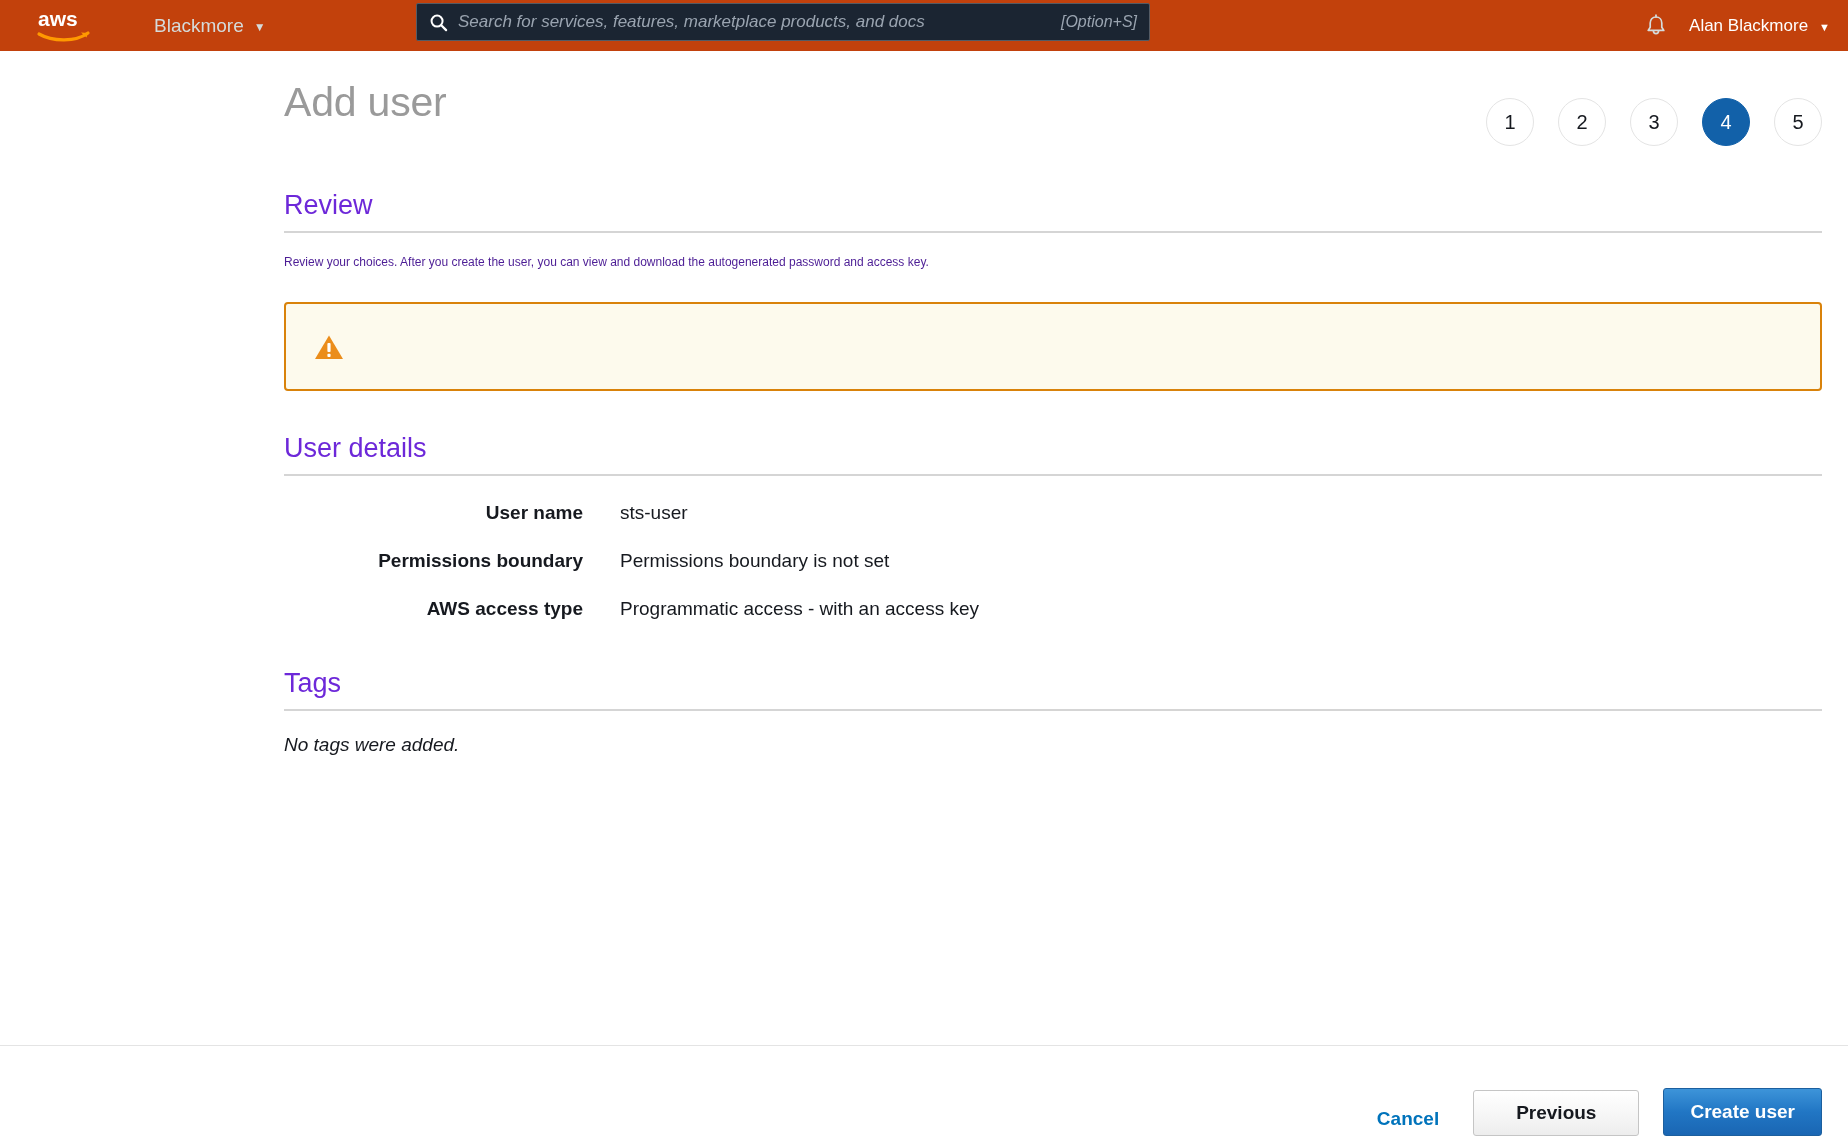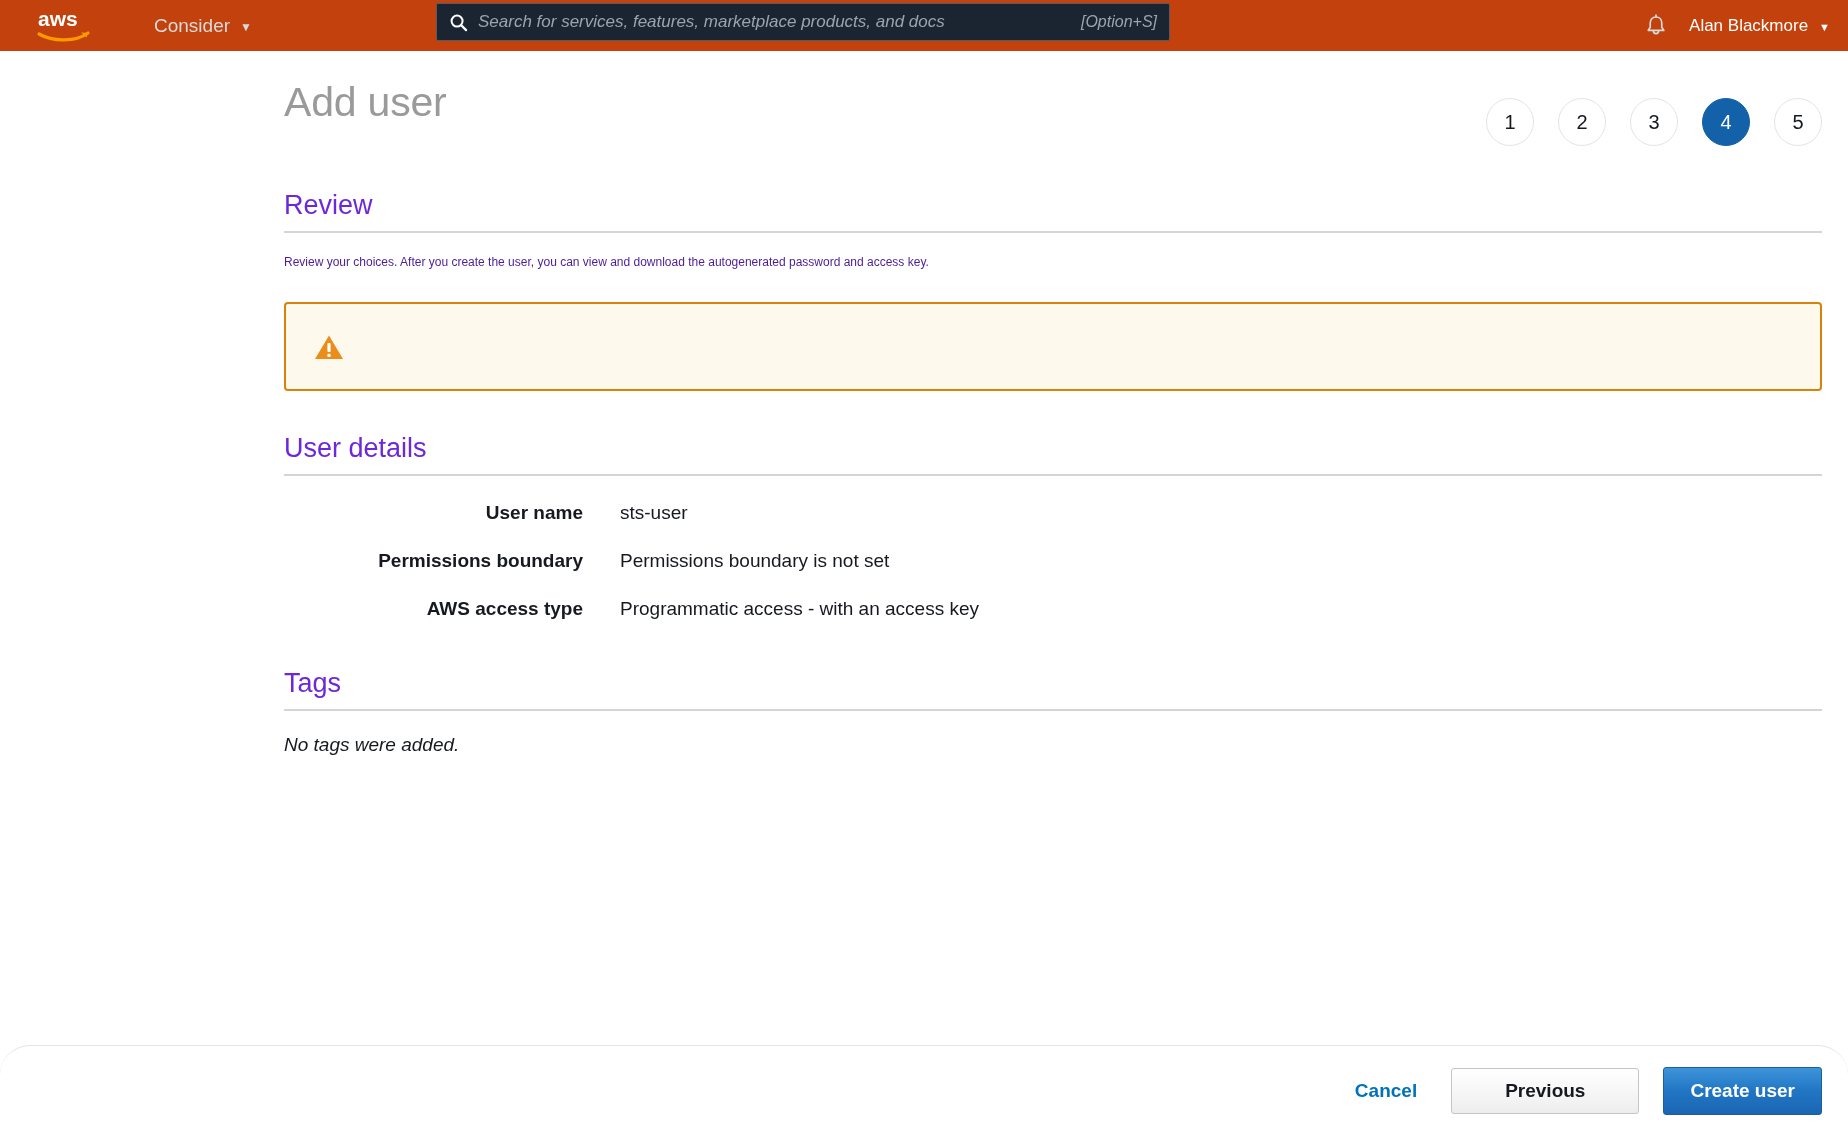--- a/index.html
+++ b/index.html
@@ -36,21 +36,21 @@
   }
   .services-menu .caret {
     margin-left: 10px;
     font-size: 12px;
     color: #d5dbdb;
     line-height: 1;
     position: relative; top: 1px;
   }
   .search-wrap {
     position: absolute;
-    left: 436px; top: 3px;
+    left: 416px; top: 3px;
     width: 734px; height: 38px;
     background: #1b2532;
     border: 1px solid #545b64;
     border-radius: 2px;
     display: flex; align-items: center;
     padding: 0 12px;
   }
   .search-icon { margin-right: 10px; display: flex; align-items: center; }
   .search-input {
     flex: 1;
@@ -210,44 +210,43 @@
     color: #16191f;
   }
 
   
   .footer {
     position: absolute;
     left: 0; bottom: 0;
     width: 1848px; height: 91px;
     border-top: 1px solid #e4e4e4;
     display: flex;
-    align-items: center;
+    align-items: flex-end;
     justify-content: flex-end;
     padding-right: 26px;
     background: #ffffff;
-    border-radius: 30px;
   }
   .btn-cancel {
     color: #0073bb;
     font-size: 19px;
     font-weight: bold;
     background: none; border: none;
     cursor: pointer;
     font-family: "Liberation Sans", sans-serif;
     padding: 6px 10px;
     margin-right: 24px;
   }
   .btn-previous {
     font-size: 19px;
     font-weight: bold;
     color: #16191f;
     background: linear-gradient(to bottom, #ffffff 0%, #f7f7f7 50%, #ededed 100%);
     border: 1px solid #c5c5c5;
     border-radius: 3px;
-    padding: 11px 53px;
+    padding: 11px 42px;
     cursor: pointer;
     font-family: "Liberation Sans", sans-serif;
     margin-right: 24px;
   }
   .btn-create {
     font-size: 19px;
     font-weight: bold;
     color: #ffffff;
     background: linear-gradient(to bottom, #3d94d9 0%, #2176c4 50%, #1a66b3 100%);
     border: 1px solid #1c5f9e;
@@ -264,21 +263,21 @@
 
   <a class="aws-logo">
     <svg width="60" height="36" viewBox="0 0 60 36">
       <text x="2" y="18" font-family="Liberation Sans, sans-serif" font-size="21" font-weight="bold" fill="#ffffff">aws</text>
       <path d="M3 26 C 17 34, 40 34, 52 25" stroke="#ff9900" stroke-width="3.2" fill="none" stroke-linecap="round"></path>
       <path d="M52 25 L 45 24.5 L 50.5 29.5 Z" fill="#ff9900"></path>
     </svg>
   </a>
 
   <div class="services-menu">
-    <span>Consider</span>
+    <span>Blackmore</span>
     <span class="caret">▼</span>
   </div>
 
   <div class="search-wrap">
     <span class="search-icon">
       <svg width="19" height="19" viewBox="0 0 20 20">
         <circle cx="8.5" cy="8.5" r="5.8" stroke="#ffffff" stroke-width="2.1" fill="none"></circle>
         <line x1="12.9" y1="12.9" x2="18" y2="18" stroke="#ffffff" stroke-width="2.4" stroke-linecap="round"></line>
       </svg>
     </span>

